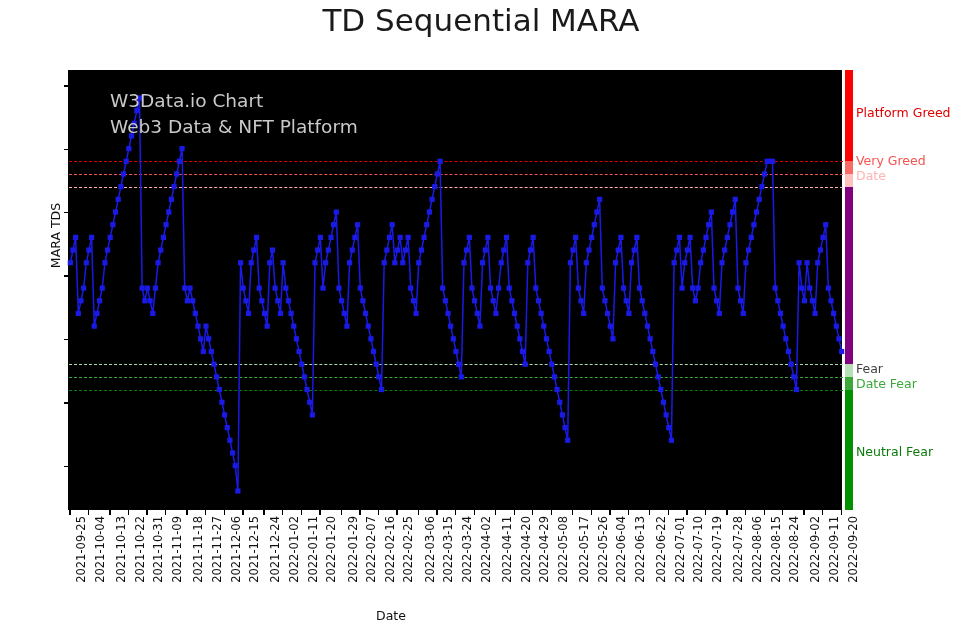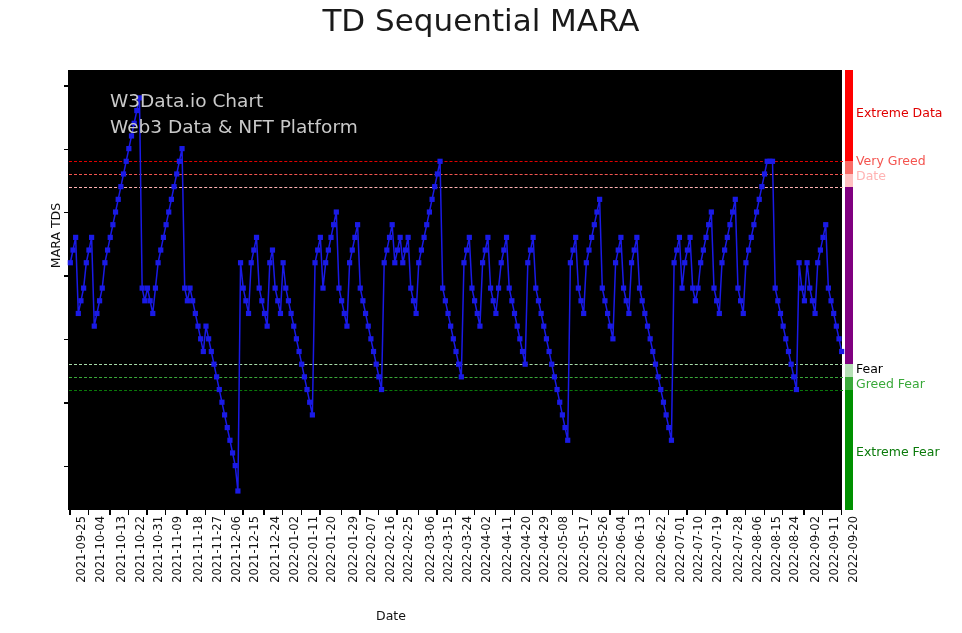--- a/index.html
+++ b/index.html
@@ -493,21 +493,21 @@
   <div id="colorbar">
       <div class="cbar" style="top: 70px; height: 91.2968px; background: rgb(255, 0, 0);"></div>
       <div class="cbar" style="top: 161.297px; height: 12.6801px; background: rgb(250, 107, 102);"></div>
       <div class="cbar" style="top: 173.977px; height: 12.6801px; background: rgb(255, 192, 192);"></div>
       <div class="cbar" style="top: 186.657px; height: 177.522px; background: rgb(128, 0, 128);"></div>
       <div class="cbar" style="top: 364.179px; height: 12.6801px; background: rgb(182, 224, 182);"></div>
       <div class="cbar" style="top: 376.859px; height: 12.6801px; background: rgb(58, 169, 58);"></div>
       <div class="cbar" style="top: 389.539px; height: 120.461px; background: rgb(0, 144, 0);"></div>
     </div>
   <div id="cbar-labels">
-      <div class="cbar-label" style="top: 112px; color: rgb(224, 0, 0);">Extreme Data</div>
+      <div class="cbar-label" style="top: 112px; color: rgb(224, 0, 0);">Platform Greed</div>
       <div class="cbar-label" style="top: 160px; color: rgb(244, 84, 79);">Very Greed</div>
       <div class="cbar-label" style="top: 175px; color: rgb(255, 179, 179);">Date</div>
-      <div class="cbar-label" style="top: 368px; color: #000000;">Fear</div>
-      <div class="cbar-label" style="top: 383px; color: rgb(58, 169, 58);">Greed Fear</div>
-      <div class="cbar-label" style="top: 451px; color: rgb(10, 122, 10);">Extreme Fear</div>
+      <div class="cbar-label" style="top: 368px; color: #404040;">Fear</div>
+      <div class="cbar-label" style="top: 383px; color: rgb(58, 169, 58);">Date Fear</div>
+      <div class="cbar-label" style="top: 451px; color: rgb(10, 122, 10);">Neutral Fear</div>
     </div>
 
 </div>
 
 </body></html>

